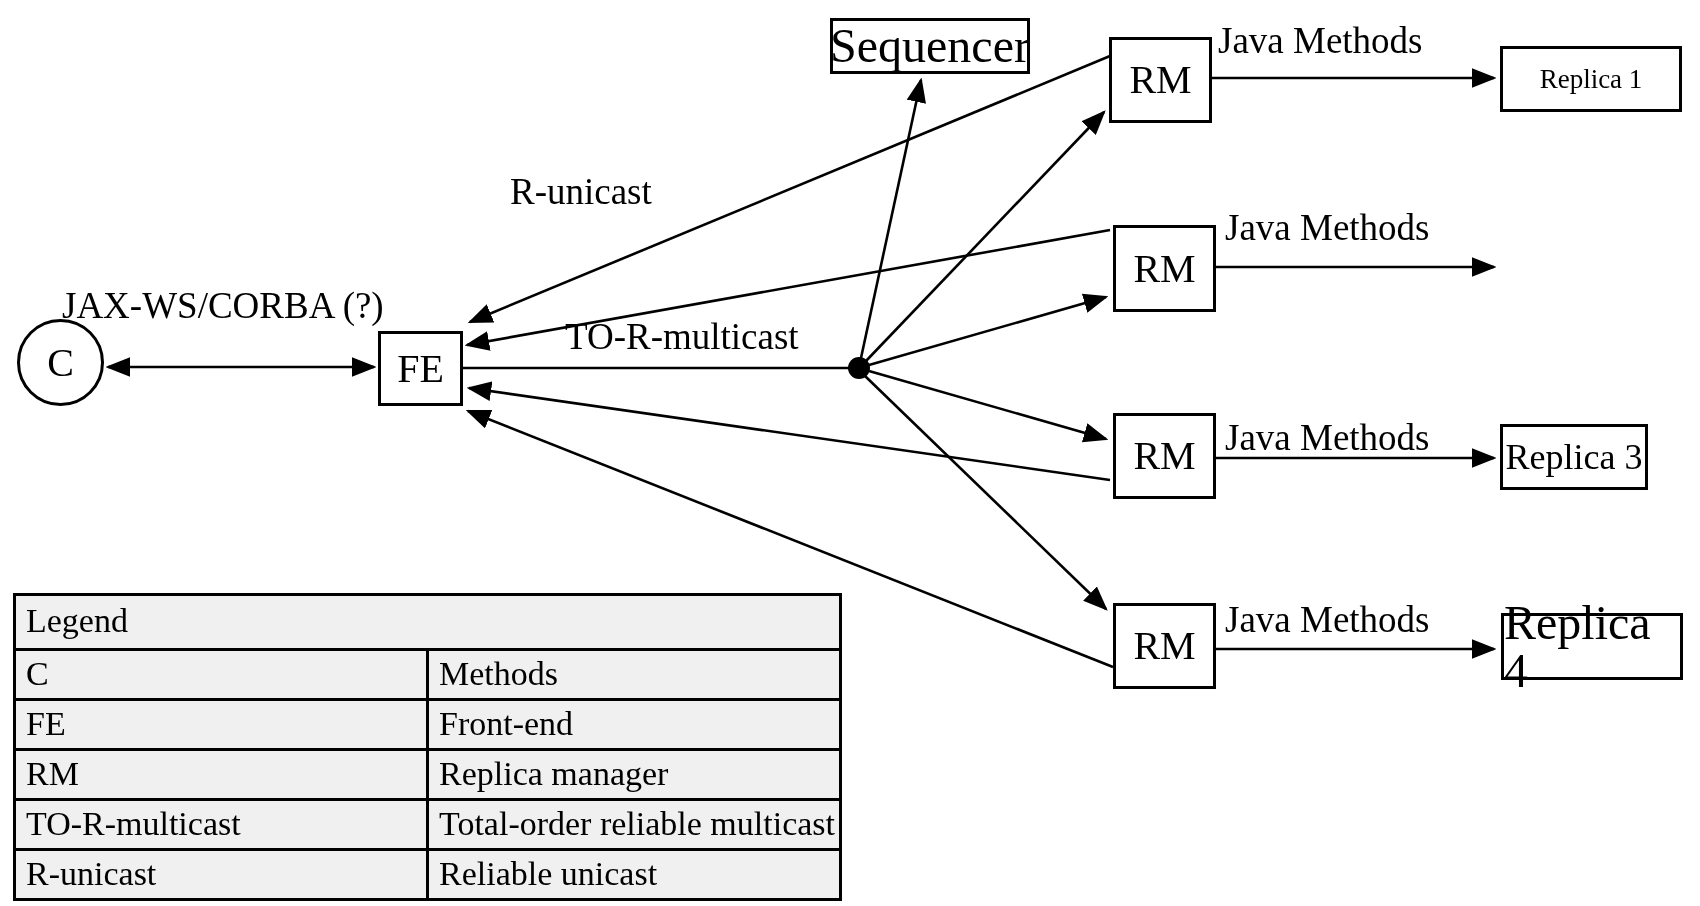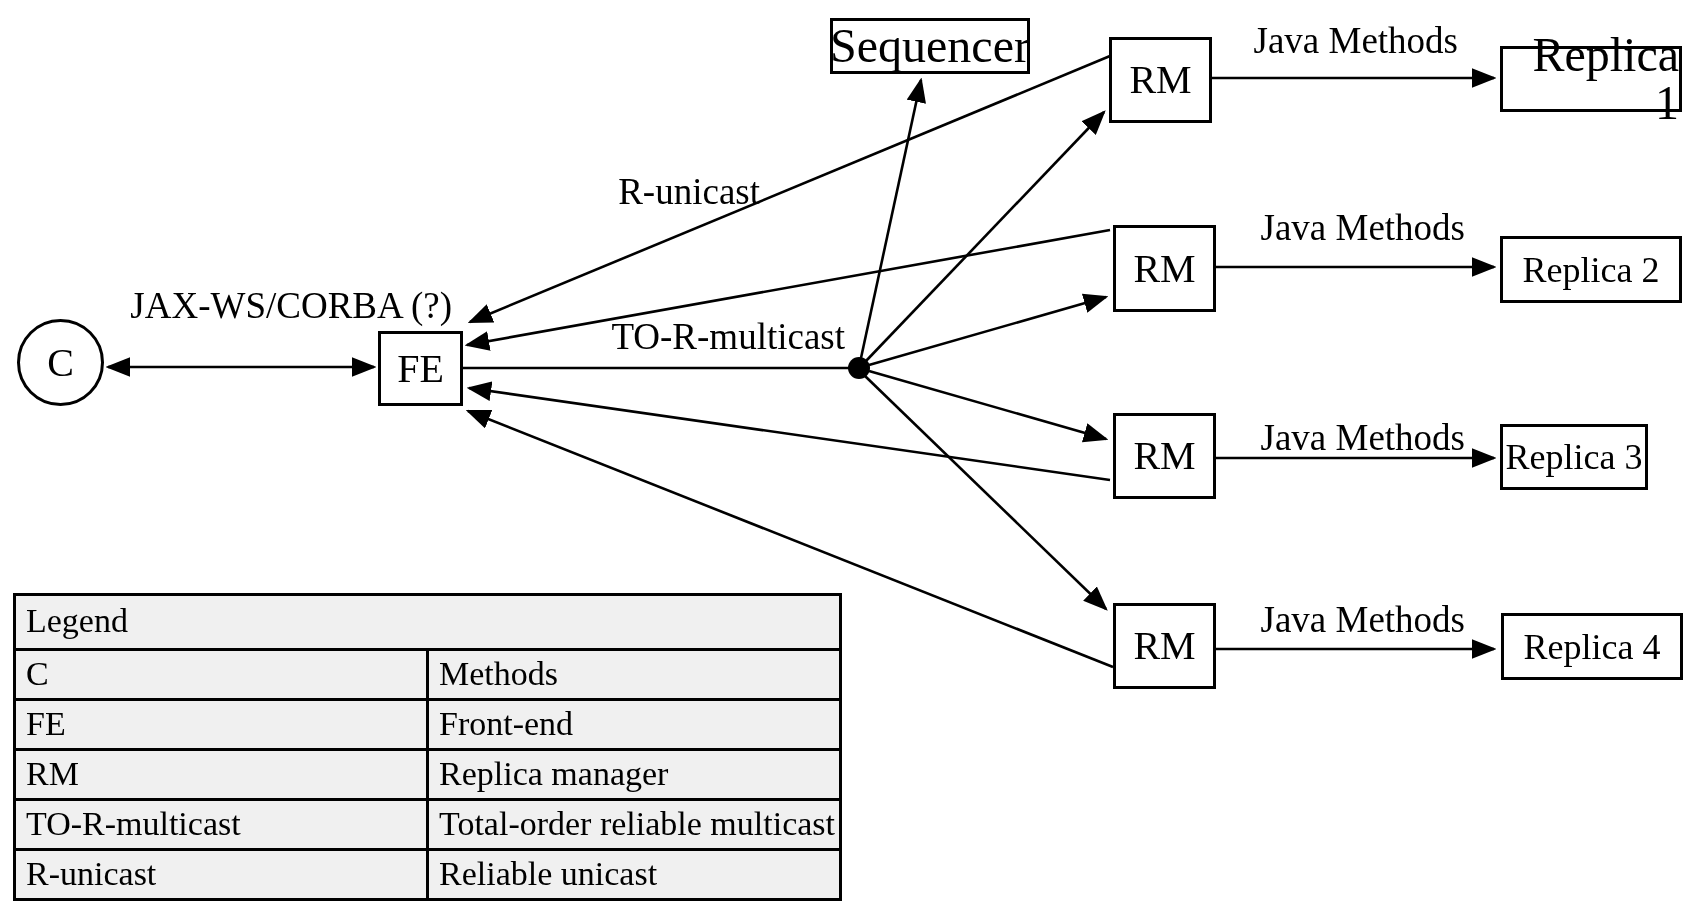--- a/index.html
+++ b/index.html
@@ -21,21 +21,21 @@
     justify-content: center;
     box-sizing: border-box;
     font-size: 38px;
     line-height: 1;
   }
   .circle { border-radius: 50%; }
   .elabel {
     position: absolute;
     font-size: 37px;
     line-height: 1.1;
-    text-align: right;
+    text-align: left;
     white-space: nowrap;
   }
   table.legend {
     position: absolute;
     left: 13px;
     top: 593px;
     width: 829px;
     border-collapse: collapse;
     table-layout: fixed;
     background: #f0f0f0;
@@ -108,30 +108,27 @@
   <div class="node" style="left:1113px; top:225px; width:103px; height:87px; font-size:40px;">
     <span>RM</span>
   </div>
   <div class="node" style="left:1113px; top:413px; width:103px; height:86px; font-size:40px;">
     <span>RM</span>
   </div>
   <div class="node" style="left:1113px; top:603px; width:103px; height:86px; font-size:40px;">
     <span>RM</span>
   </div>
 
-  <div class="node" style="left:1500px; top:46px; width:182px; height:66px; font-size:48px;text-align:right;">
+  <div class="node" style="left:1500px; top:46px; width:182px; height:66px; font-size:27px;text-align:right;">
     <span>Replica 1</span>
-  </div>
-  <div class="node" style="left:1500px; top:236px; width:182px; height:67px; font-size:36px;">
-    <span>Replica 2</span>
   </div>
   <div class="node" style="left:1500px; top:424px; width:148px; height:66px; font-size:36px;">
     <span>Replica 3</span>
   </div>
-  <div class="node" style="left:1501px; top:613px; width:182px; height:67px; font-size:36px;">
+  <div class="node" style="left:1501px; top:613px; width:182px; height:67px; font-size:48px;">
     <span>Replica 4</span>
   </div>
 
   <div class="elabel" style="left:62px; top:266px; width:390px;margin-top:20px;">JAX-WS/CORBA (?)</div>
   <div class="elabel" style="left:510px; top:172px; width:250px;">R-unicast</div>
   <div class="elabel" style="left:565px; top:317px; width:280px;">TO-R-multicast</div>
   <div class="elabel" style="left:1218px; top:21px; width:240px;">Java Methods</div>
   <div class="elabel" style="left:1225px; top:208px; width:240px;">Java Methods</div>
   <div class="elabel" style="left:1225px; top:418px; width:240px;">Java Methods</div>
   <div class="elabel" style="left:1225px; top:600px; width:240px;">Java Methods</div>

